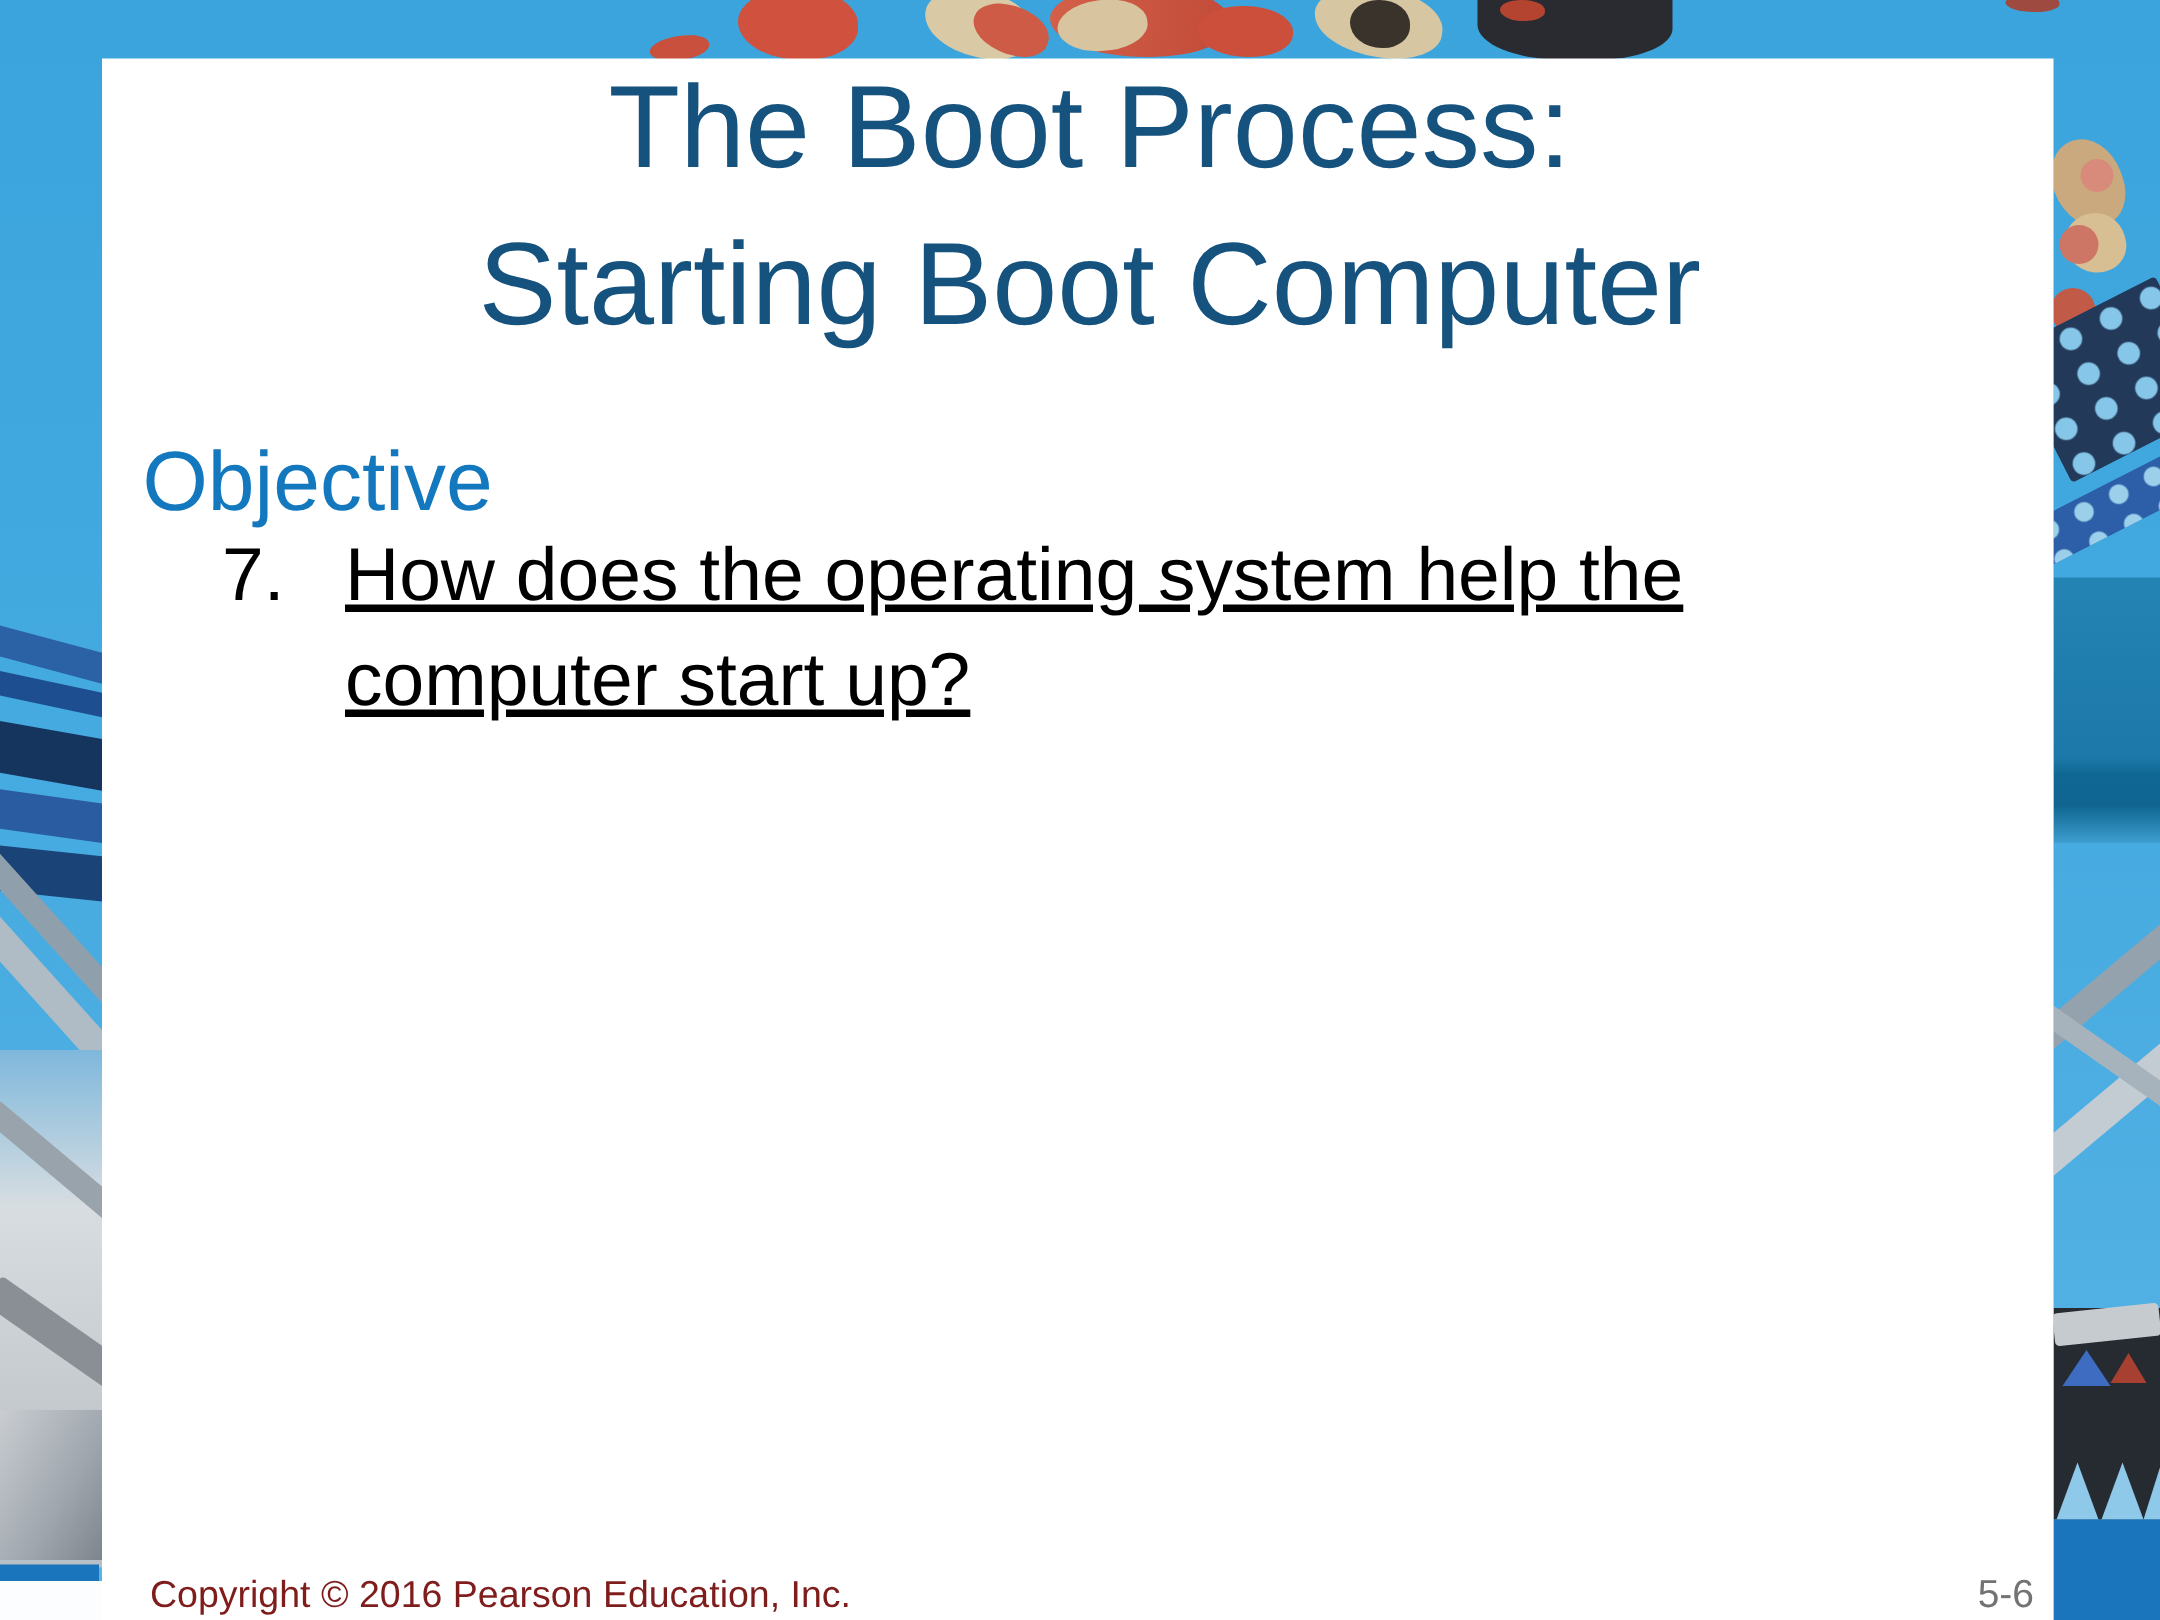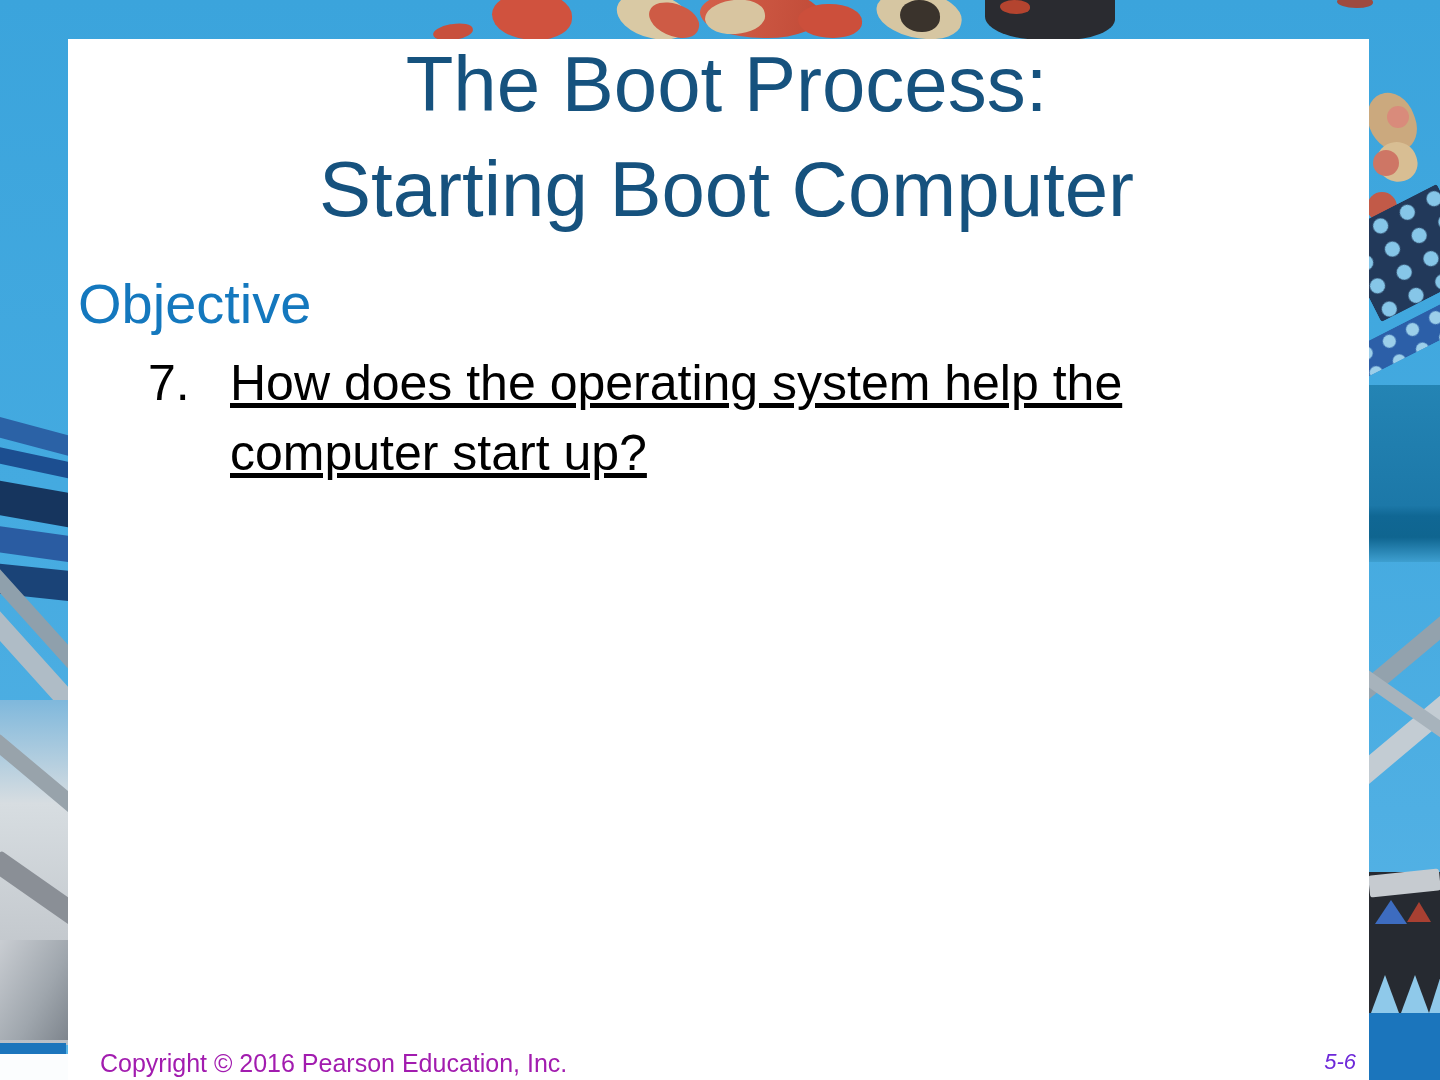--- a/index.html
+++ b/index.html
@@ -15,22 +15,22 @@
          color:#16527E;font-size:78px;line-height:105px;font-weight:400;white-space:nowrap;}
   .title span{display:block;padding-left:16px;}
 
   .heading{position:absolute;top:234px;left:10px;color:#1478BE;font-size:56px;
            line-height:1.1;font-weight:400;}
 
   .item{position:absolute;top:309px;left:80px;color:#000;font-size:50px;line-height:70px;}
   .item .num{display:inline-block;width:82px;vertical-align:top;}
   .item .txt{display:inline-block;width:1030px;vertical-align:top;text-decoration:underline;}
 
-  .copyright{position:absolute;top:1009px;left:32px;color:#a21caf;font-size:25px;line-height:30px;}
-  .pagenum{position:absolute;top:1008px;right:13px;color:#6d28d9;font-size:22px;line-height:30px;font-style:italic;}
+  .copyright{position:absolute;top:1009px;left:32px;color:#7f1d1d;font-size:25px;line-height:30px;}
+  .pagenum{position:absolute;top:1008px;right:13px;color:#737373;font-size:26px;line-height:30px;}
 
   
   .strip{position:absolute;top:0;height:1080px;overflow:hidden;}
   .strip-left{left:0;width:68px;}
   .strip-right{left:1369px;width:71px;}
 
   .blob{position:absolute;border-radius:48% 52% 45% 55%;}
   .beam{position:absolute;border-radius:3px;}
   .dots-navy{background-color:#22395A;
     background-image:radial-gradient(circle at 13px 12px,#86C6E8 7px,rgba(0,0,0,0) 8px);
@@ -96,21 +96,21 @@
     <div class="abs" style="left:0;top:1013px;width:71px;height:67px;background:#1B75BC;"></div>
   </div>
 
   <div class="panel">
 
     <h1 class="title" style="margin:0;">
       <span>The Boot Process:</span>
       <span>Starting Boot Computer</span>
     </h1>
 
-    <h2 class="heading" style="margin:0;">Objective</h2>
+    <h2 class="heading" style="margin:17px;">Objective</h2>
 
     <div class="item">
       <span class="num">7.</span><span class="txt">How does the operating system help the computer start up?</span>
     </div>
 
     <div class="copyright">Copyright © 2016 Pearson Education, Inc.</div>
     <div class="pagenum">5-6</div>
 
   </div>
 

